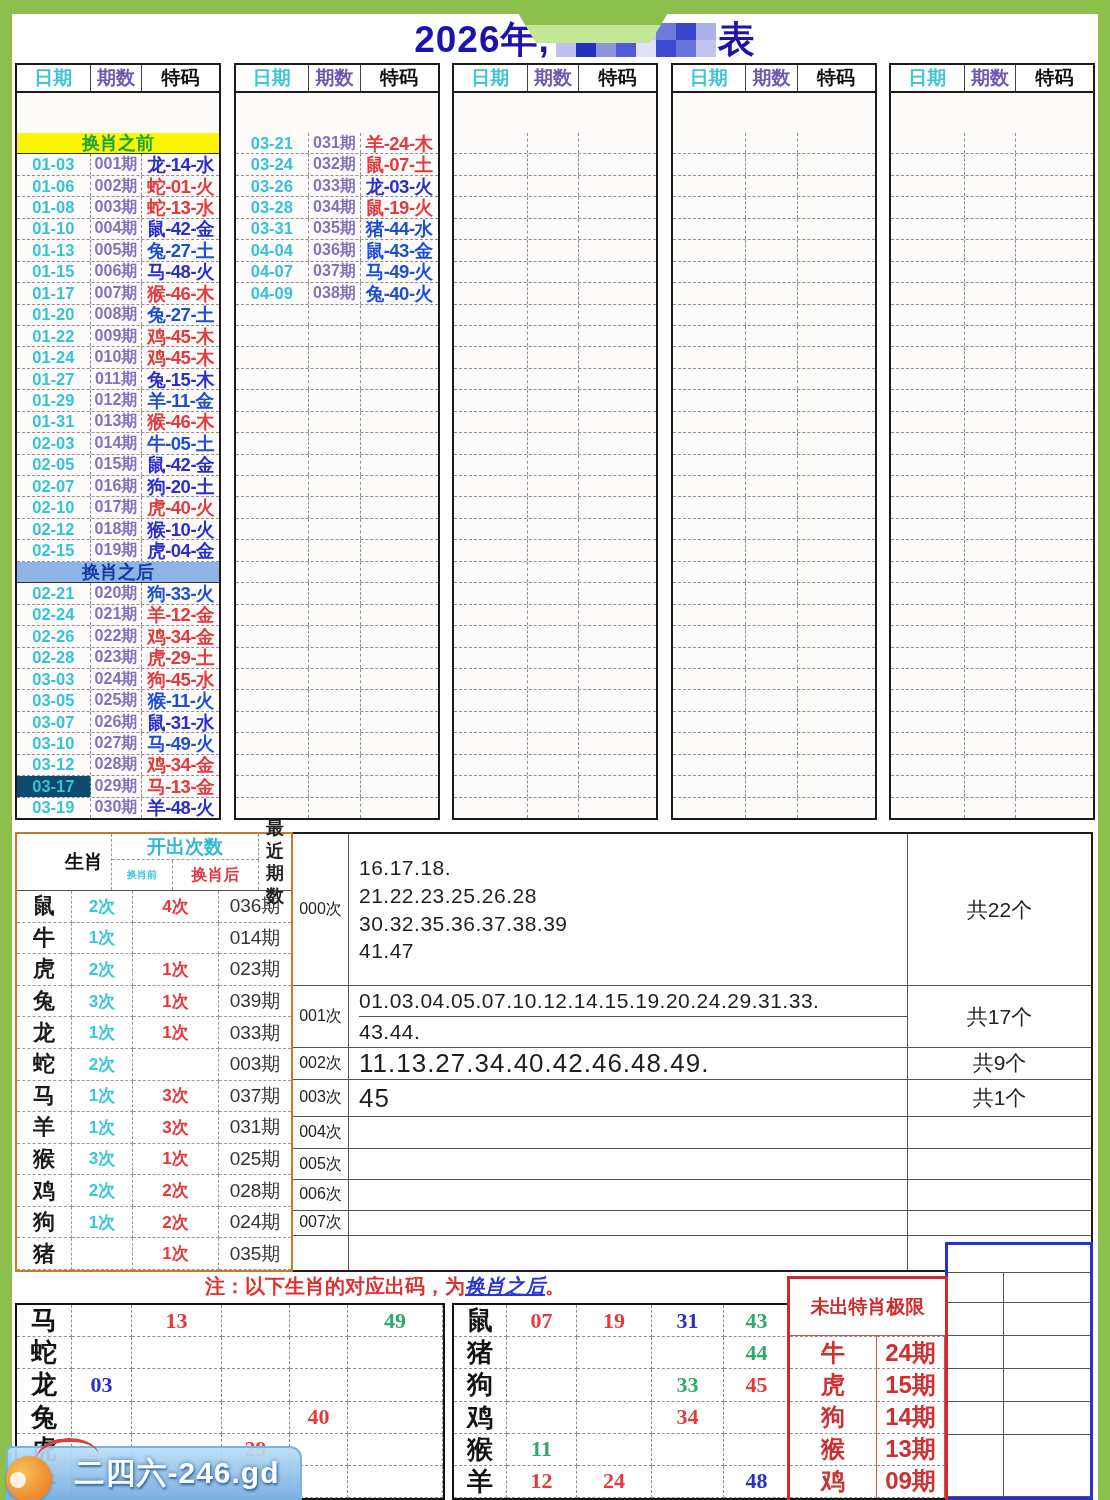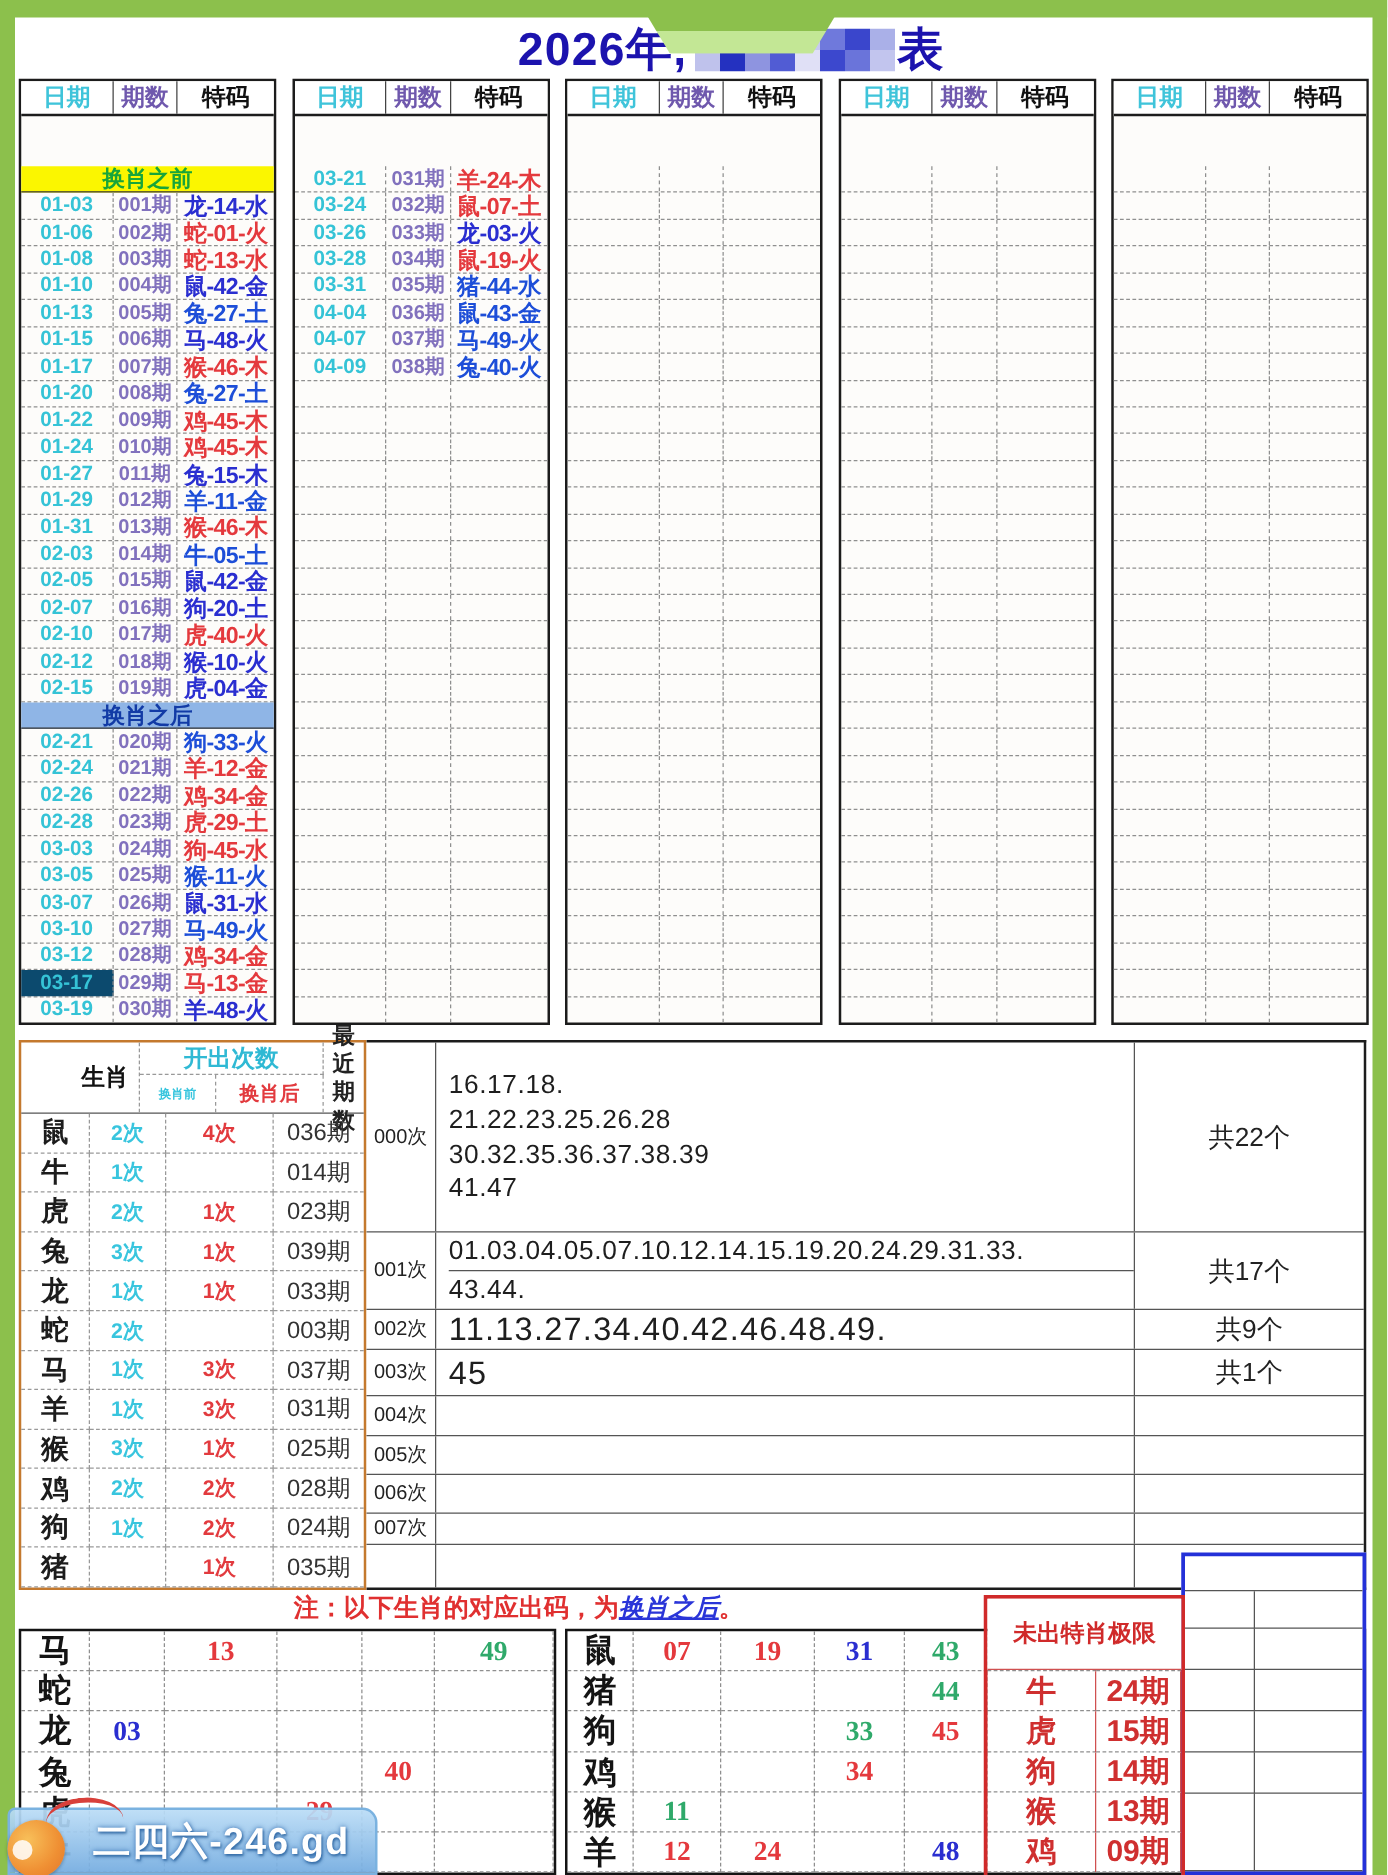--- a/index.html
+++ b/index.html
@@ -81,21 +81,21 @@
   .cr-nums { flex:1; display:flex; flex-direction:column; justify-content:center; padding-left:10px; }
   .cr-line { font-size:21px; color:#1e1e1e; line-height:1.32; letter-spacing:0.5px; }
   .cr-line.divided { flex:1; display:flex; align-items:center; }
   .cr-line.divided + .cr-line.divided { border-top:1px solid #555; }
   .cr-nums.xl .cr-line { font-size:26px; letter-spacing:1px; }
   .cr-total { width:184px; display:flex; align-items:center; justify-content:center;
     font-size:21px; color:#222; border-left:1px solid #555; }
 
   
   .note { position:absolute; left:205px; top:1273px; width:420px; white-space:nowrap;
-    font-size:20px; font-weight:700; z-index:2;text-align:center; }
+    font-size:20px; font-weight:700; z-index:2; }
   .note .n-red { color:#e03030; }
   .note .n-blue { color:#2a35d8; font-style:italic; text-decoration:underline; }
 
   
   .btable { position:absolute; top:1303px; background:#fff; border:2px solid #141414;
     display:grid; grid-auto-rows:1fr; z-index:1; }
   .bl { left:15px; width:430px; height:197px; grid-template-columns:55px 60px 90px 68px 58px 1fr; }
   .br { left:452px; width:641px; height:197px; grid-template-columns:53px 70px 75px 72px 66px 87px 68px 58px 1fr; }
   .b-cell { display:flex; align-items:center; justify-content:center;
     border-bottom:1px dashed #8f8f8f; border-right:1px dashed #8f8f8f; overflow:hidden; }

